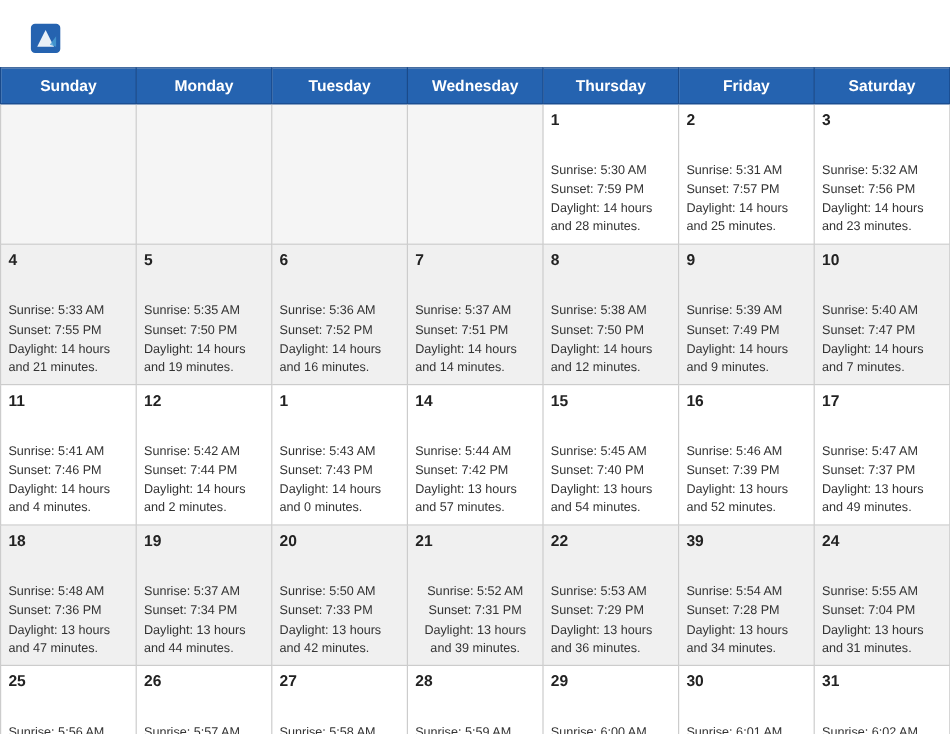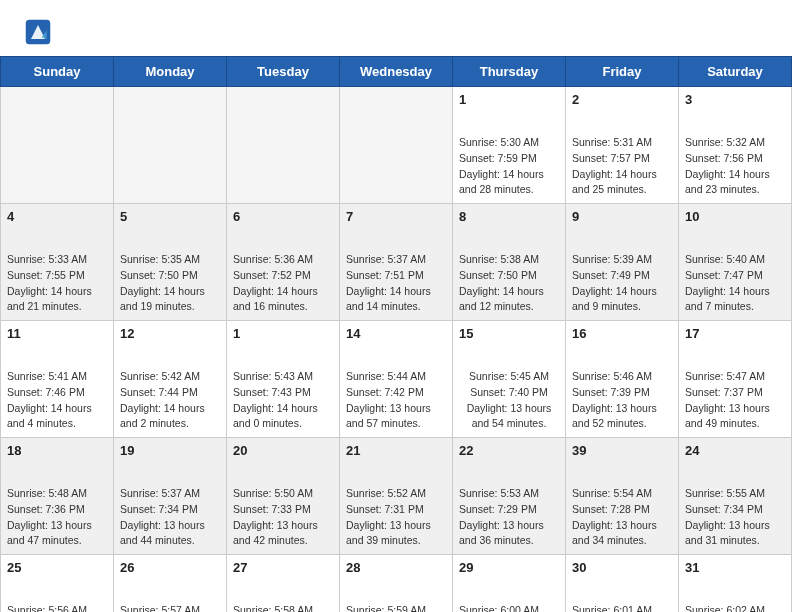--- a/index.html
+++ b/index.html
@@ -227,21 +227,21 @@
         </td>
         <td>
           <span class="day-num">14</span>
           <div class="day-info" style="white-space: pre-line;">Sunrise: 5:44 AM
 Sunset: 7:42 PM
 Daylight: 13 hours
 and 57 minutes.</div>
         </td>
         <td>
           <span class="day-num">15</span>
-          <div class="day-info" style="white-space: pre-line; text-align: center;">Sunrise: 5:45 AM
+          <div class="day-info" style="white-space: pre-line;">Sunrise: 5:45 AM
 Sunset: 7:40 PM
 Daylight: 13 hours
 and 54 minutes.</div>
         </td>
         <td>
           <span class="day-num">16</span>
           <div class="day-info" style="white-space: pre-line;">Sunrise: 5:46 AM
 Sunset: 7:39 PM
 Daylight: 13 hours
 and 52 minutes.</div>
@@ -271,21 +271,21 @@
         </td>
         <td>
           <span class="day-num">20</span>
           <div class="day-info" style="white-space: pre-line;">Sunrise: 5:50 AM
 Sunset: 7:33 PM
 Daylight: 13 hours
 and 42 minutes.</div>
         </td>
         <td>
           <span class="day-num">21</span>
-          <div class="day-info" style="white-space: pre-line;">Sunrise: 5:52 AM
+          <div class="day-info" style="white-space: pre-line; text-align: center;">Sunrise: 5:52 AM
 Sunset: 7:31 PM
 Daylight: 13 hours
 and 39 minutes.</div>
         </td>
         <td>
           <span class="day-num">22</span>
           <div class="day-info" style="white-space: pre-line;">Sunrise: 5:53 AM
 Sunset: 7:29 PM
 Daylight: 13 hours
 and 36 minutes.</div>
@@ -293,21 +293,21 @@
         <td>
           <span class="day-num">39</span>
           <div class="day-info" style="white-space: pre-line;">Sunrise: 5:54 AM
 Sunset: 7:28 PM
 Daylight: 13 hours
 and 34 minutes.</div>
         </td>
         <td>
           <span class="day-num">24</span>
           <div class="day-info" style="white-space: pre-line;">Sunrise: 5:55 AM
-Sunset: 7:34 PM
+Sunset: 7:04 PM
 Daylight: 13 hours
 and 31 minutes.</div>
         </td>
       </tr>
       <tr>
         <td>
           <span class="day-num">25</span>
           <div class="day-info" style="white-space: pre-line;">Sunrise: 5:56 AM
 Sunset: 8:25 PM
 Daylight: 13 hours

